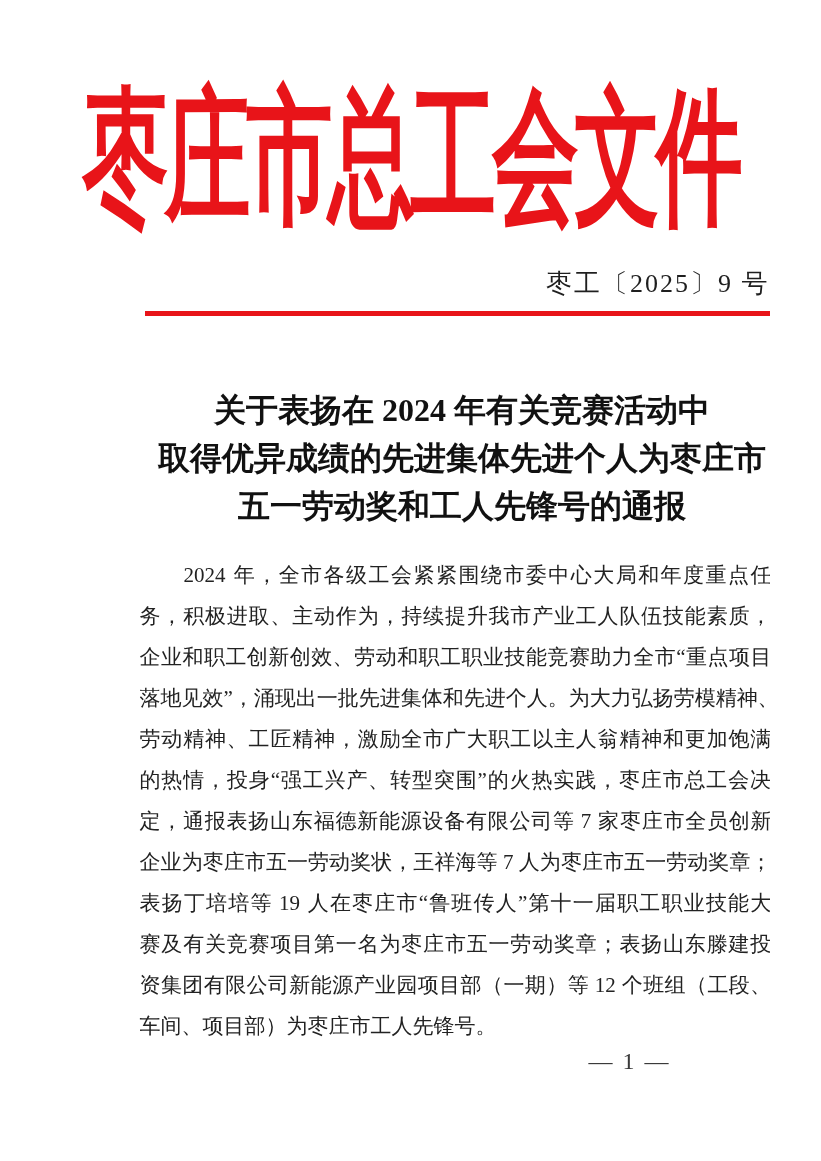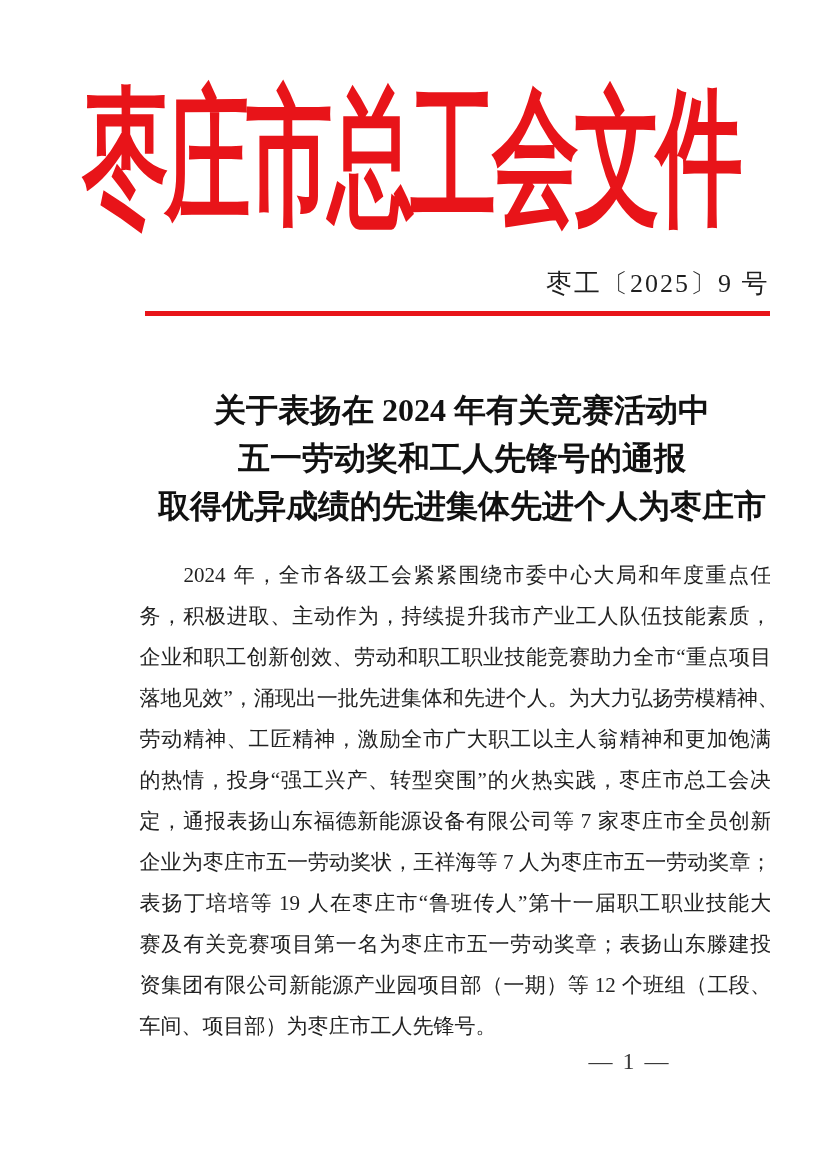--- a/index.html
+++ b/index.html
@@ -117,22 +117,22 @@
   <div class="red-header-wrap">
     <div class="red-header-text">枣庄市总工会文件</div>
   </div>
 
   <div class="doc-number">枣工〔2025〕9 号</div>
 
   <div class="red-line"></div>
 
   <div class="doc-title">
     <div class="title-line">关于表扬在 2024 年有关竞赛活动中</div>
+    <div class="title-line">取得优异成绩的先进集体先进个人为枣庄市</div>
     <div class="title-line">五一劳动奖和工人先锋号的通报</div>
-    <div class="title-line">取得优异成绩的先进集体先进个人为枣庄市</div>
   </div>
 
   <div class="body-text" id="body-paragraph">
       <div class="body-line">
         <span>2024</span>
         <span> </span>
         <span>年</span>
         <span>，</span>
         <span>全</span>
         <span>市</span>

